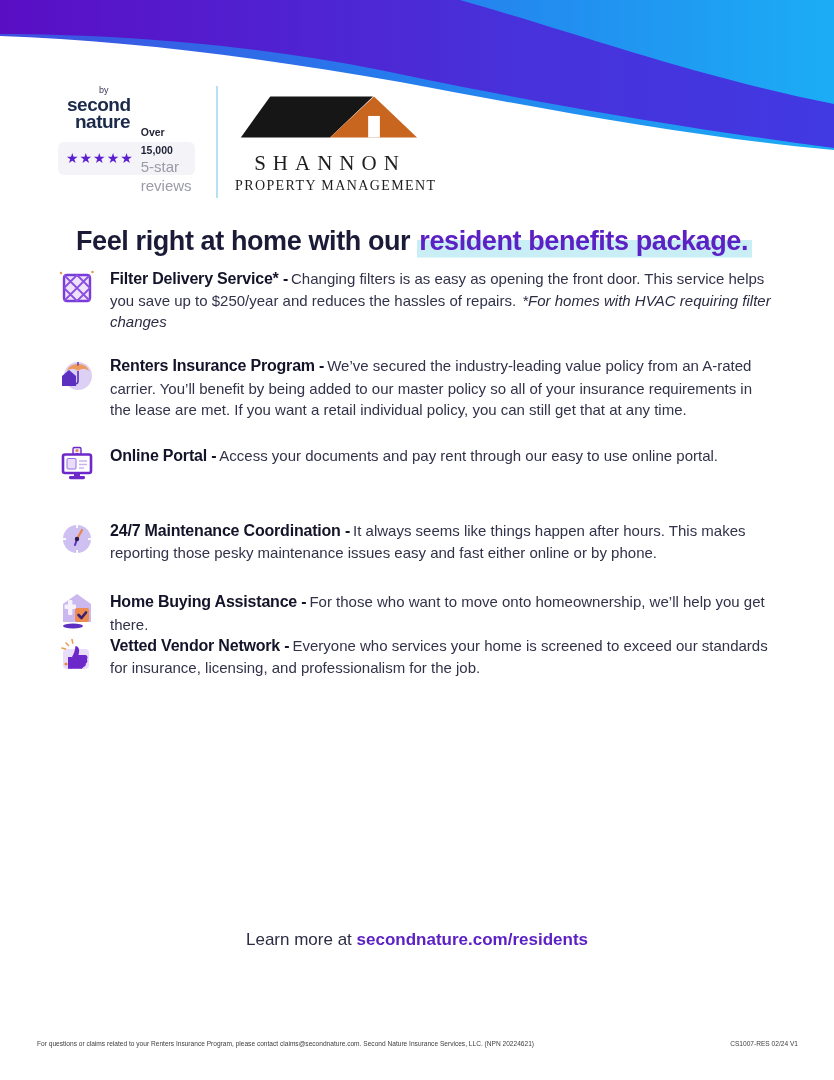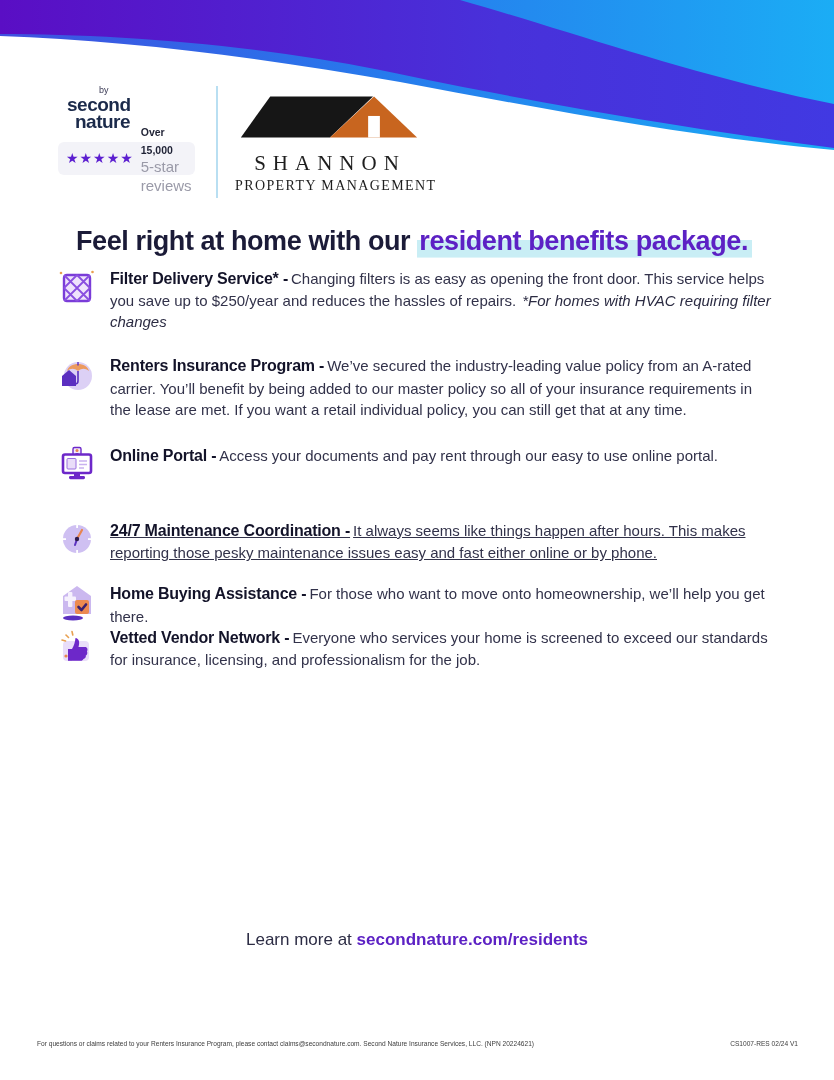--- a/index.html
+++ b/index.html
@@ -62,21 +62,21 @@
     background:linear-gradient(#c9eef5,#c9eef5) no-repeat left bottom / 100% 55%;
   }
   
   .benefits { position:absolute; left:58px; top:268px; width:716px; z-index:2; }
   .benefit { display:flex; gap:14px; }
   .benefit .icon-box { flex:0 0 38px; width:38px; }
   .benefit p { font-size:15px; line-height:1.4; color:#32324a; width:664px; }
   .benefit strong { font-size:16px; color:#131329; margin-right:3px; letter-spacing:-0.2px; }
   .benefit em { font-style:italic; margin-left:2px; color:#2b2b42; }
   .mb1{margin-bottom:23px;} .mb2{margin-bottom:25px;} .mb3{margin-bottom:33px;}
-  .mb4{margin-bottom:20px;text-decoration:underline;} .mb5{margin-bottom:29px;}
+  .mb4{margin-bottom:28px;} .mb5{margin-bottom:29px;}
   
   .learn-more {
     position:absolute; top:930px; left:0; width:100%; text-align:center; z-index:2;
     font-size:17px; color:#2c2c44;
   }
   .learn-more a { color:#5c21c4; font-weight:700; text-decoration:none; }
   .disclaimer {
     position:absolute; top:1040px; left:37px; width:600px; z-index:2;
     font-size:6.6px; color:#3c3c3c;
   }

